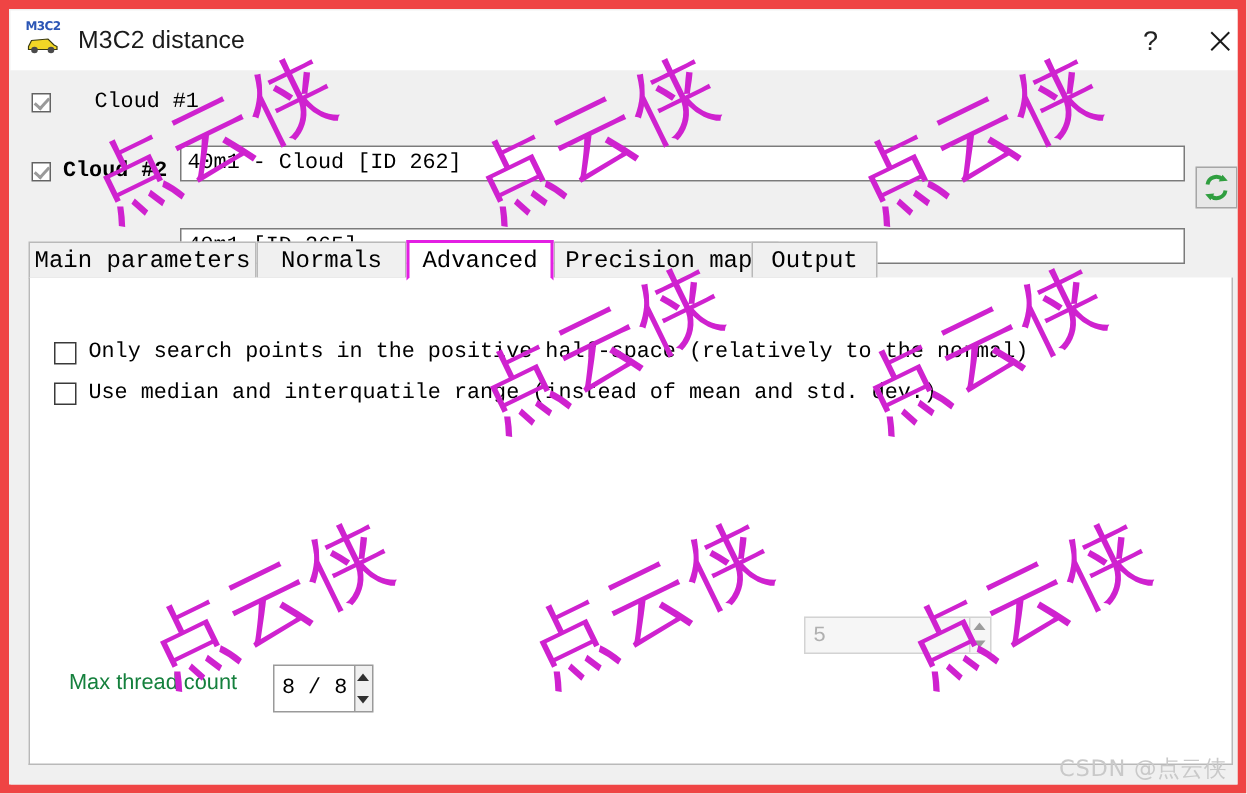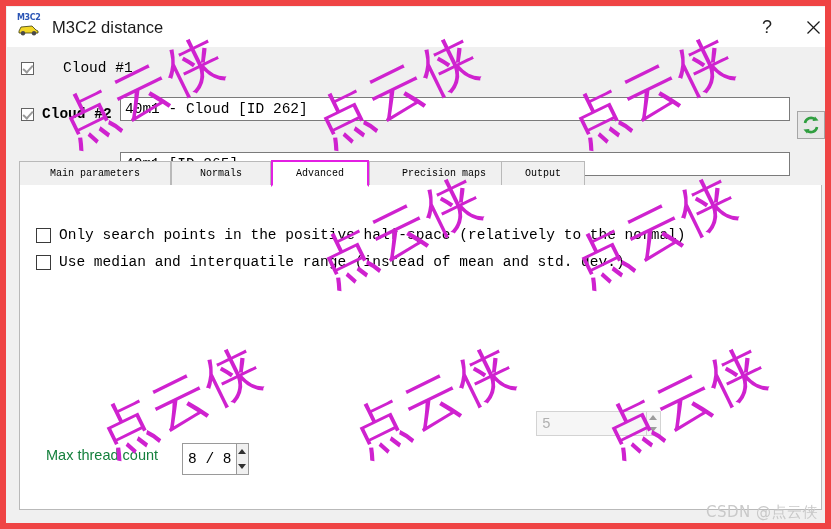--- a/index.html
+++ b/index.html
@@ -156,21 +156,21 @@
     position: absolute;
     top: 0;
     height: 25px;
     box-sizing: border-box;
     border: 1px solid #b9b9b9;
     background: #f0f0f0;
     display: flex;
     align-items: center;
     justify-content: center;
     font-family: "Liberation Mono", monospace;
-    font-size: 10px;
+    font-size: 16px;
     color: #000;
     white-space: nowrap;
     text-align: center;
   }
   .tab.selected {
     background: #ffffff;
     border: 2px solid #e31fe3;
     border-bottom-color: #ffffff;
     height: 27px;
     z-index: 5;

